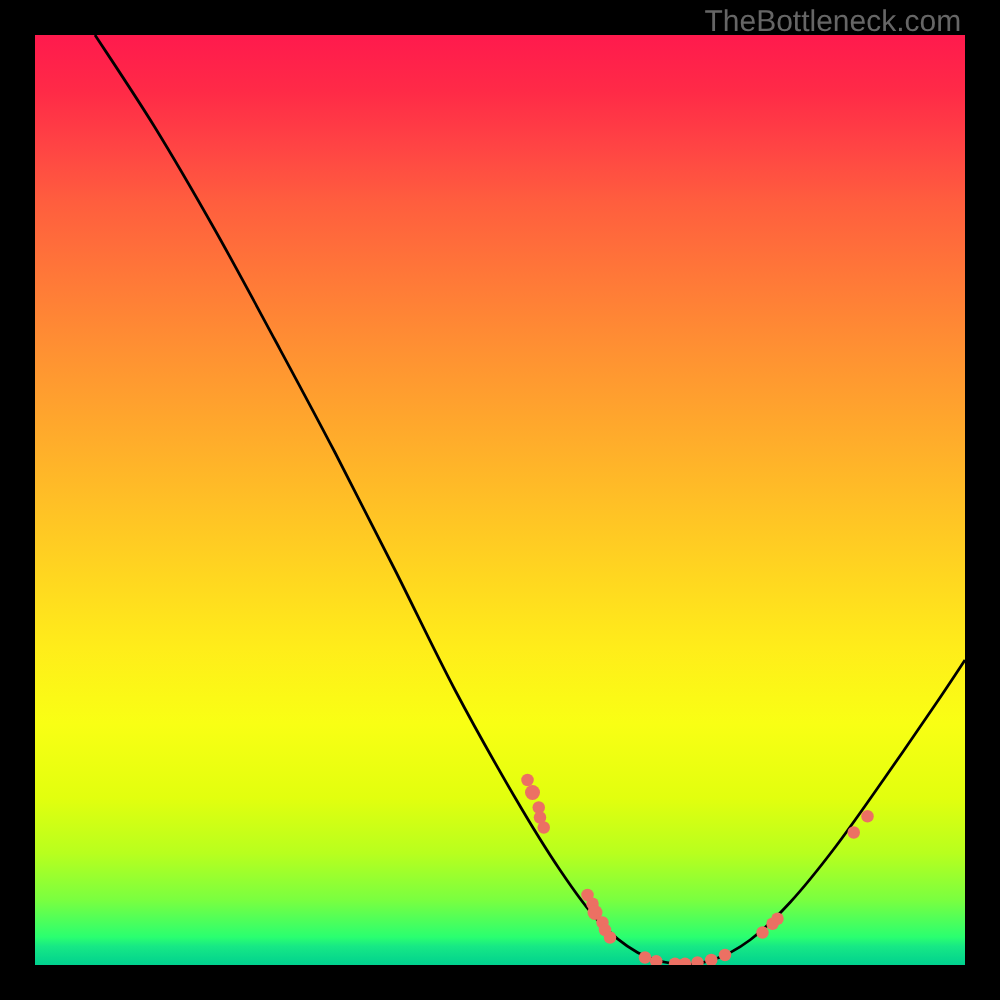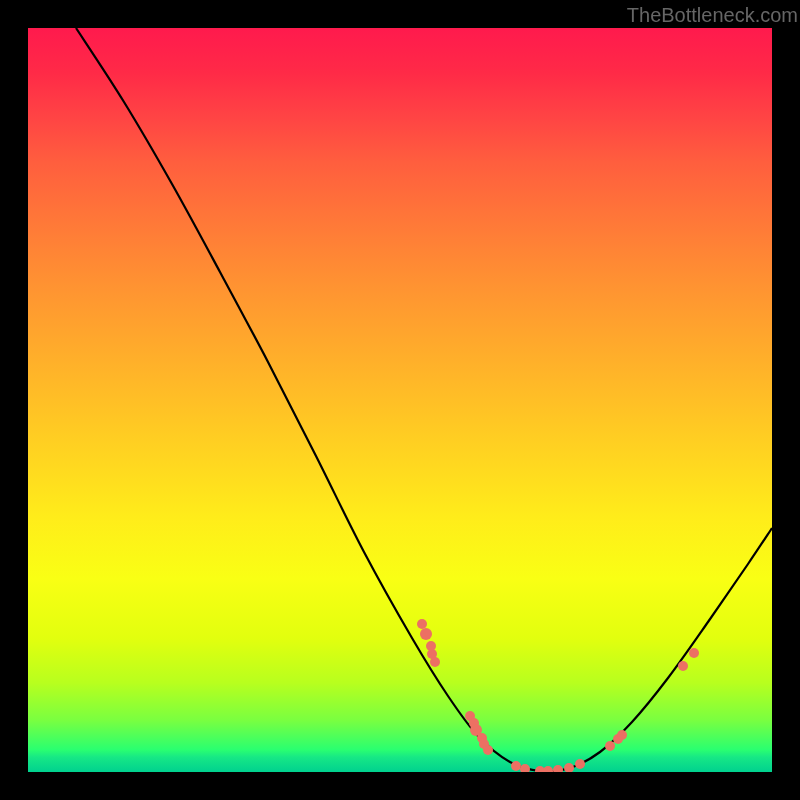--- a/index.html
+++ b/index.html
@@ -6,23 +6,23 @@
   body {
     width: 800px;
     height: 800px;
     background: #000;
     position: relative;
     font-family: Arial, sans-serif;
   }
   .watermark {
     position: absolute;
     top: 4px;
-    right: 2px;
+    right: 31px;
     color: #666;
-    font-size: 20px;
+    font-size: 24px;
     font-weight: 500;
     z-index: 10;
   }
   .plot-area {
     position: absolute;
     left: 28px;
     top: 28px;
     width: 744px;
     height: 744px;
     overflow: hidden;

